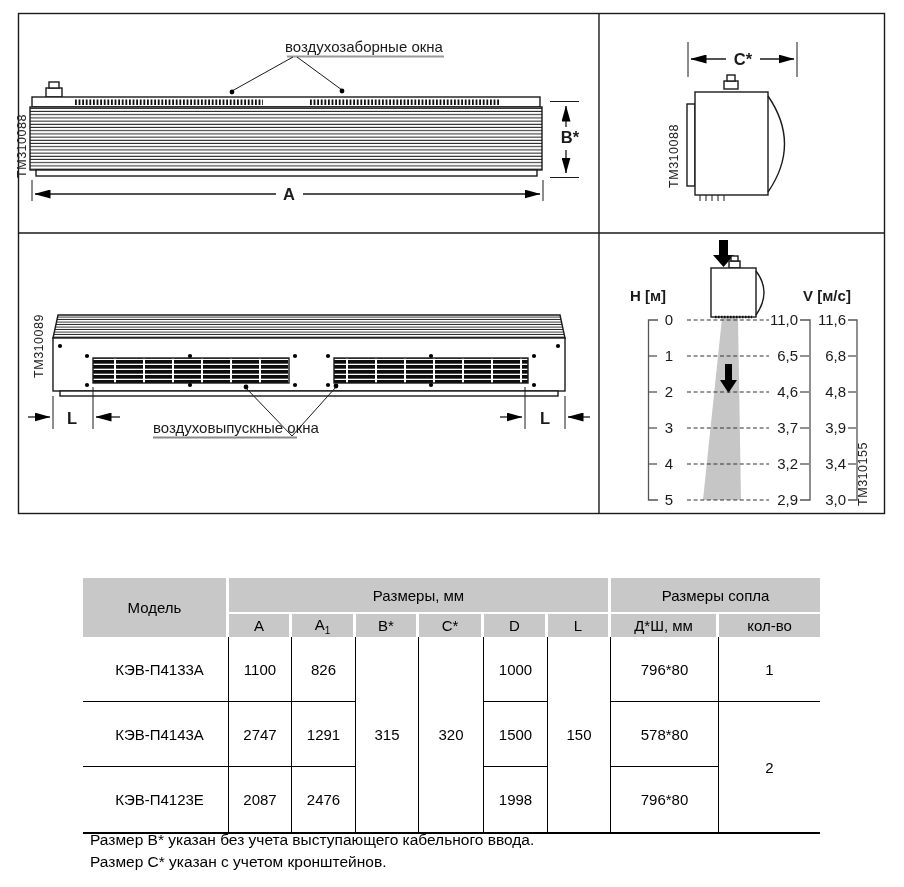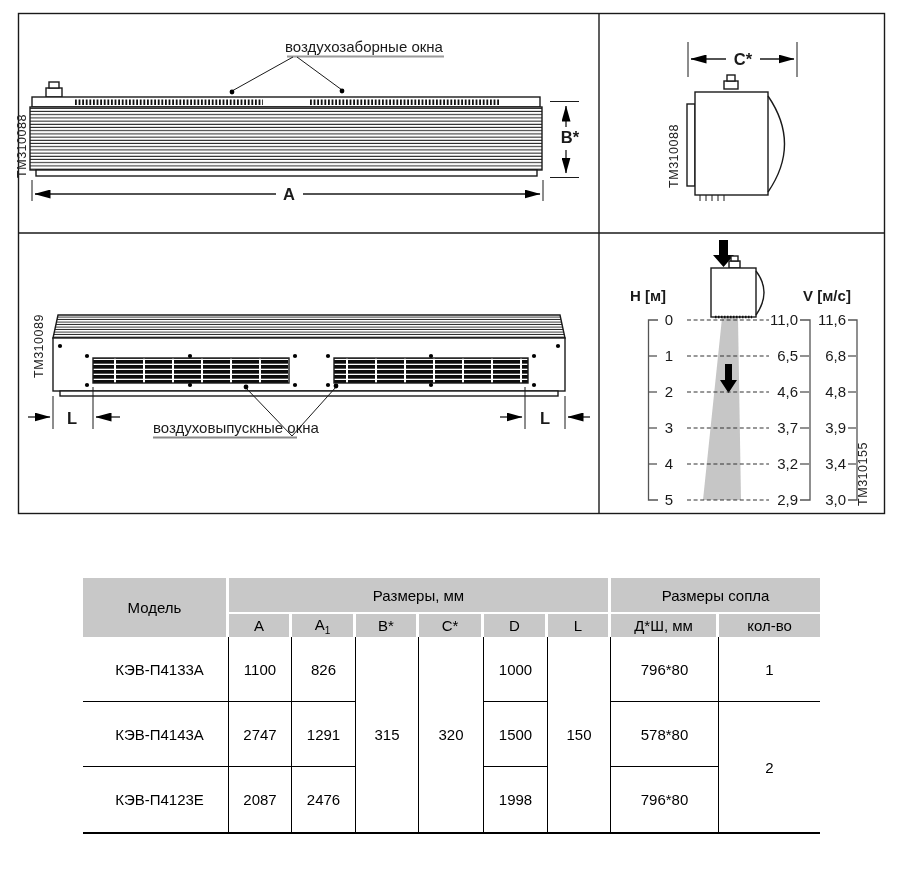--- a/index.html
+++ b/index.html
@@ -299,15 +299,17 @@
     <td class="bv model-cell">КЭВ-П4123Е</td>
     <td class="bv">2087</td>
     <td class="bv">2476</td>
     <td class="bv">1998</td>
     <td class="bv">796*80</td>
   </tr>
 </tbody>
     </table>
 
 <div class="notes">
+  <div>Размер B* указан без учета выступающего кабельного ввода.</div>
+  <div>Размер C* указан с учетом кронштейнов.</div>
 </div>
 
 </div>
 
 </body></html>

